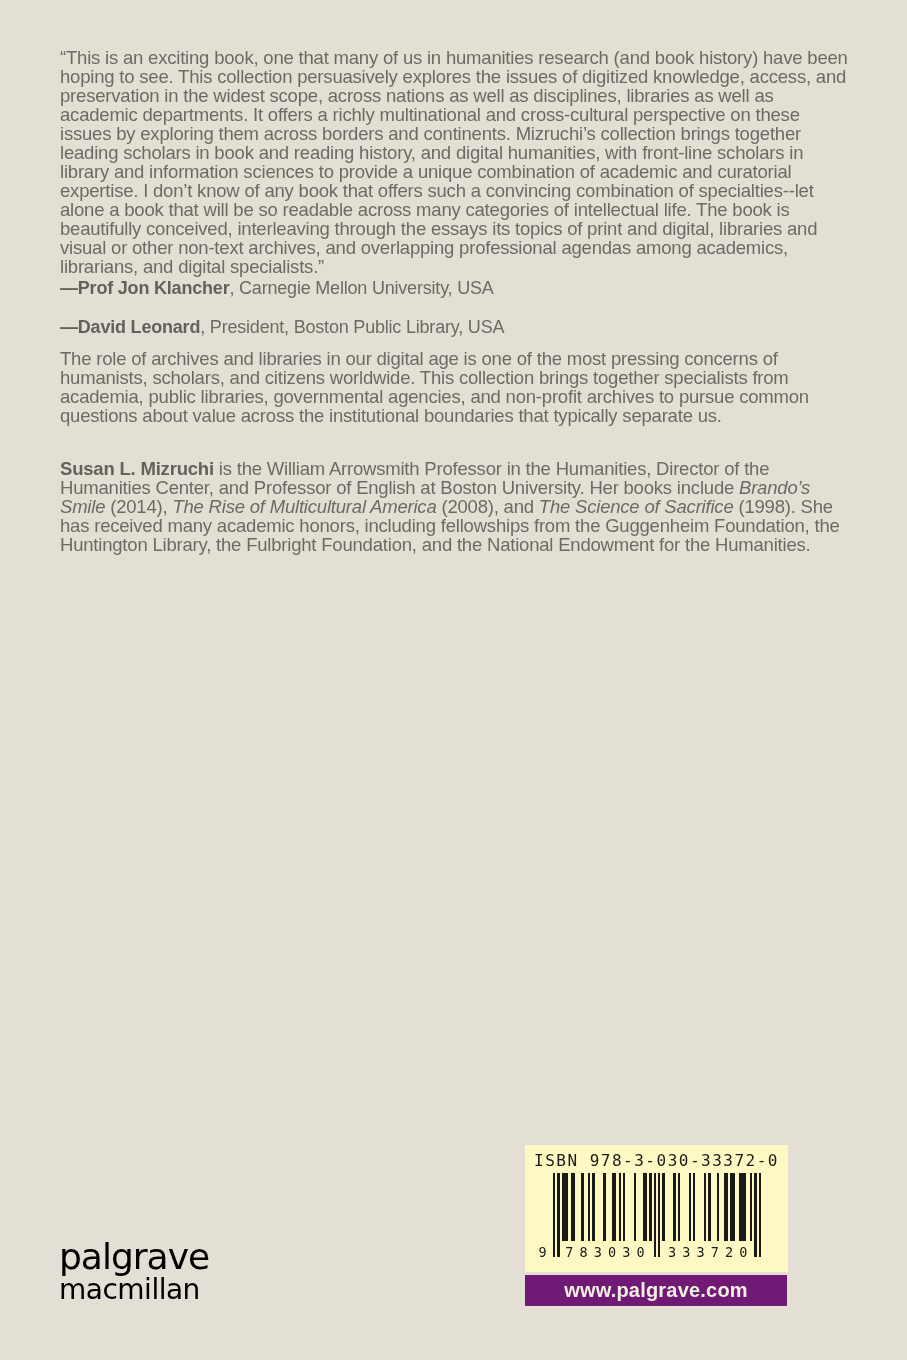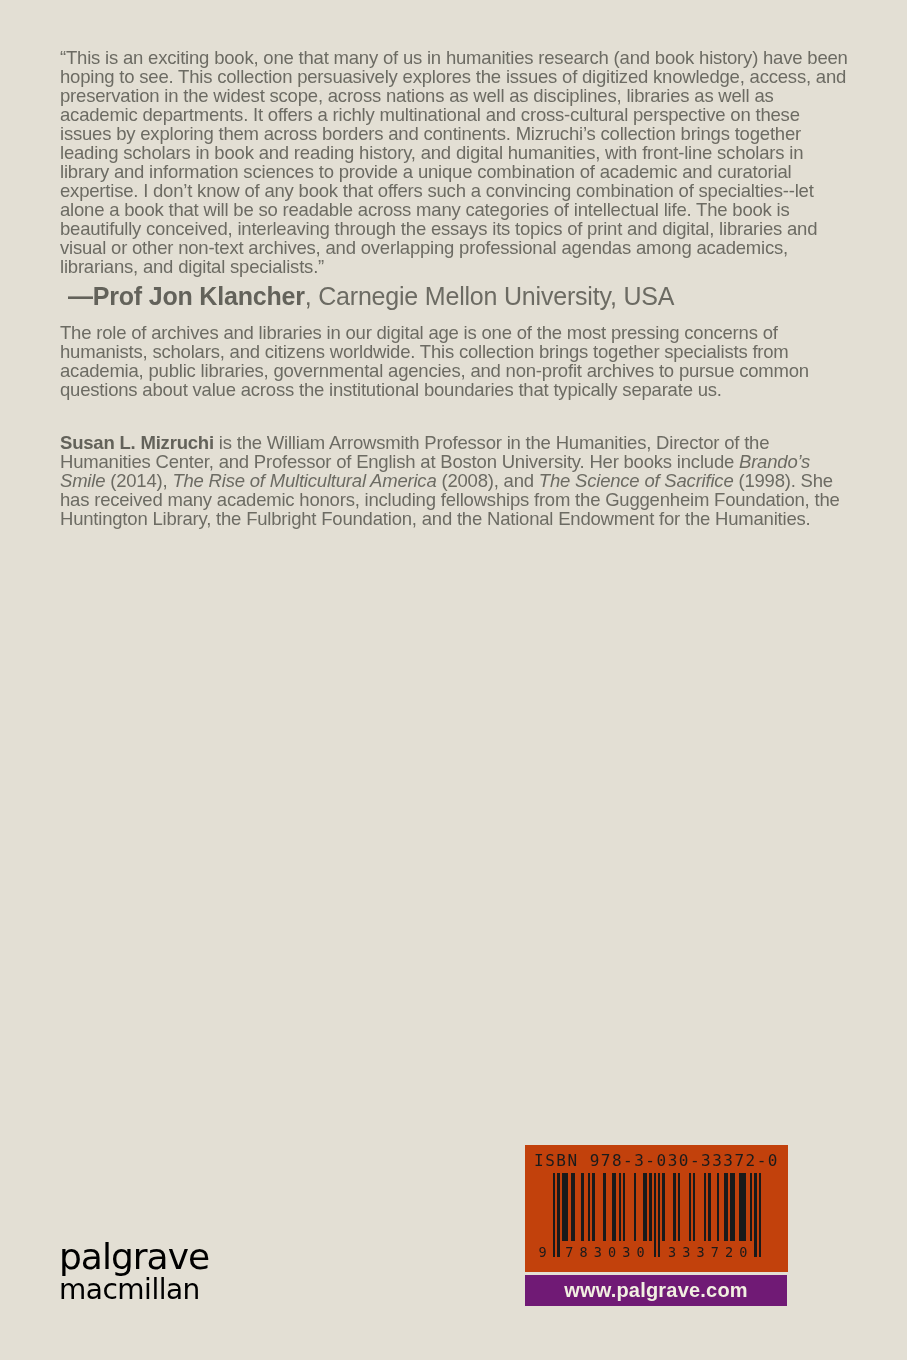--- a/index.html
+++ b/index.html
@@ -5,32 +5,32 @@
   html,body{margin:0;padding:0;}
   body{background:#e3dfd4;font-family:"Liberation Sans",sans-serif;}
   .cover{position:relative;width:907px;height:1360px;background:#e3dfd4;overflow:hidden;}
 
   
   .textblock{position:absolute;left:60px;top:48px;width:790px;}
   .para{
     font-size:18.5px;line-height:19px;letter-spacing:-0.2px;
     color:#6c6b63;margin:0;text-align:left;
   }
-  .attr{font-size:25px;line-height:24.7px;letter-spacing:-0.2px;color:#6c6b63;margin:8px;}
+  .attr{font-size:18px;line-height:24.7px;letter-spacing:-0.2px;color:#6c6b63;margin:0;}
   .attr .name{font-weight:bold;color:#63625a;}
   .quote2{margin-top:14px;}
   .desc{margin-top:10px;}
   .bio{margin-top:34px;}
   .bio .b{font-weight:bold;color:#63625a;}
   .bio .i{font-style:italic;}
 
   
   .barcode-box{
     position:absolute;left:525px;top:1145px;width:263px;height:127px;
-    background:#c2410c;box-sizing:border-box;padding-top:6px;
+    background:#fef9c3;box-sizing:border-box;padding-top:6px;
   }
   .isbn{
     font-family:"DejaVu Sans Mono",monospace;font-size:16px;letter-spacing:1.5px;
     color:#1b1b1b;text-align:center;margin:0;white-space:nowrap;
   }
   .bars-wrap{position:relative;width:208px;height:84px;margin:3px auto 0;}
   .bars-wrap svg{display:block;width:100%;height:100%;}
   .bars-wrap svg rect{fill:#1a1a1a;}
   .digit{
     position:absolute;bottom:-2px;font-family:"DejaVu Sans Mono",monospace;
@@ -61,20 +61,21 @@
 <div class="cover">
 
   <div class="textblock">
 
     <div>
       <p class="para">“This is an exciting book, one that many of us in humanities research (and book history) have been hoping to see. This collection persuasively explores the issues of digitized knowledge, access, and preservation in the widest scope, across nations as well as disciplines, libraries as well as academic departments. It offers a richly multinational and cross-cultural perspective on these issues by exploring them across borders and continents. Mizruchi’s collection brings together leading scholars in book and reading history, and digital humanities, with front-line scholars in library and information sciences to provide a unique combination of academic and curatorial expertise. I don’t know of any book that offers such a convincing combination of specialties--let alone a book that will be so readable across many categories of intellectual life. The book is beautifully conceived, interleaving through the essays its topics of print and digital, libraries and visual or other non-text archives, and overlapping professional agendas among academics, librarians, and digital specialists.”</p>
       <p class="attr"><span class="name">—Prof Jon Klancher</span><span>, Carnegie Mellon University, USA</span></p>
     </div>
 
     <div class="quote2">
+      <p class="attr"><span class="name">—David Leonard</span><span>, President, Boston Public Library, USA</span></p>
     </div>
 
     <p class="para desc">The role of archives and libraries in our digital age is one of the most pressing concerns of humanists, scholars, and citizens worldwide. This collection brings together specialists from academia, public libraries, governmental agencies, and non-profit archives to pursue common questions about value across the institutional boundaries that typically separate us.</p>
 
     <p class="para bio"><span class="b">Susan L. Mizruchi</span><span> is the William Arrowsmith Professor in the Humanities, Director of the Humanities Center, and Professor of English at Boston University. Her books include </span><span class="i">Brando’s Smile</span><span> (2014), </span><span class="i">The Rise of Multicultural America</span><span> (2008), and </span><span class="i">The Science of Sacrifice</span><span> (1998). She has received many academic honors, including fellowships from the Guggenheim Foundation, the Huntington Library, the Fulbright Foundation, and the National Endowment for the Humanities.</span></p>
 
   </div>
 
   <div class="barcode-box">
     <p class="isbn">ISBN 978-3-030-33372-0</p>

